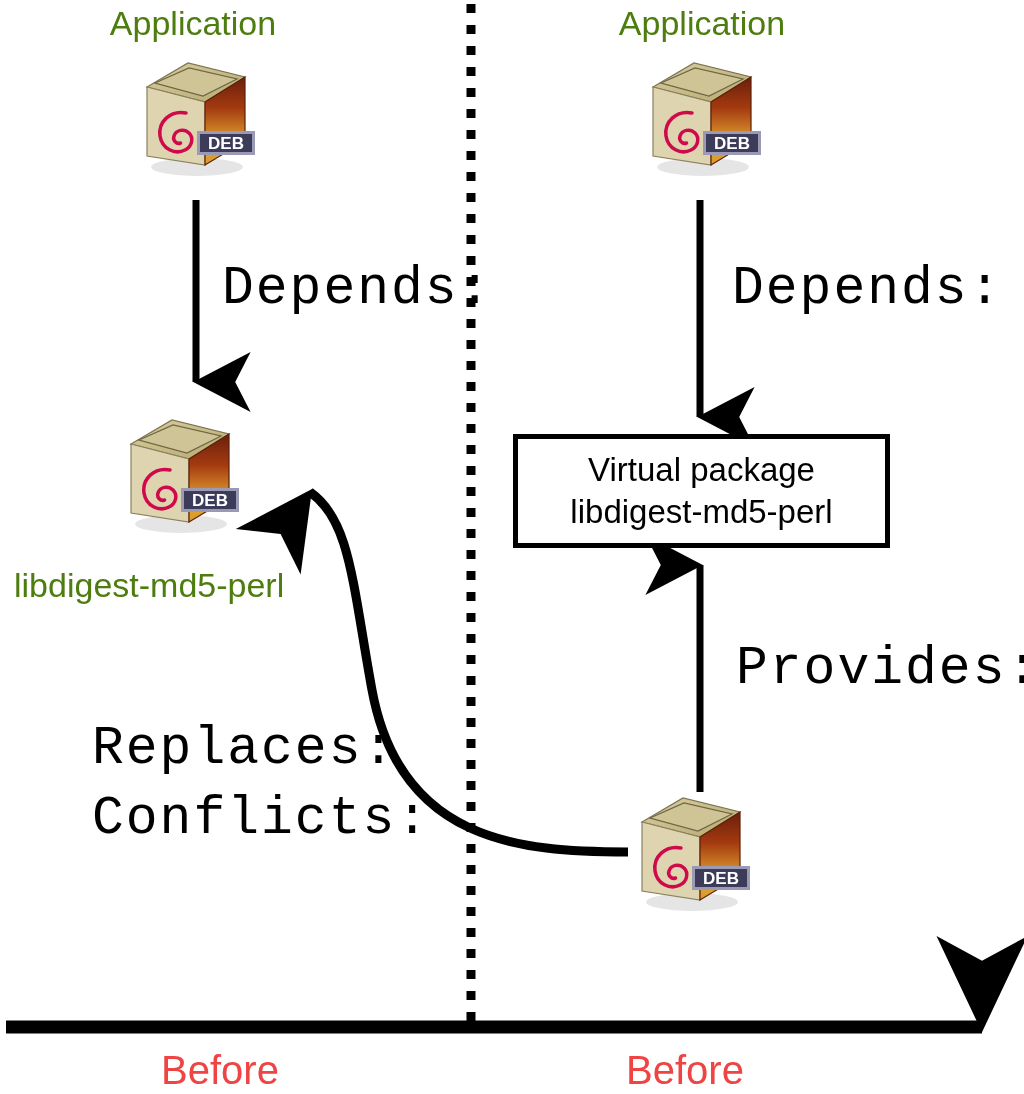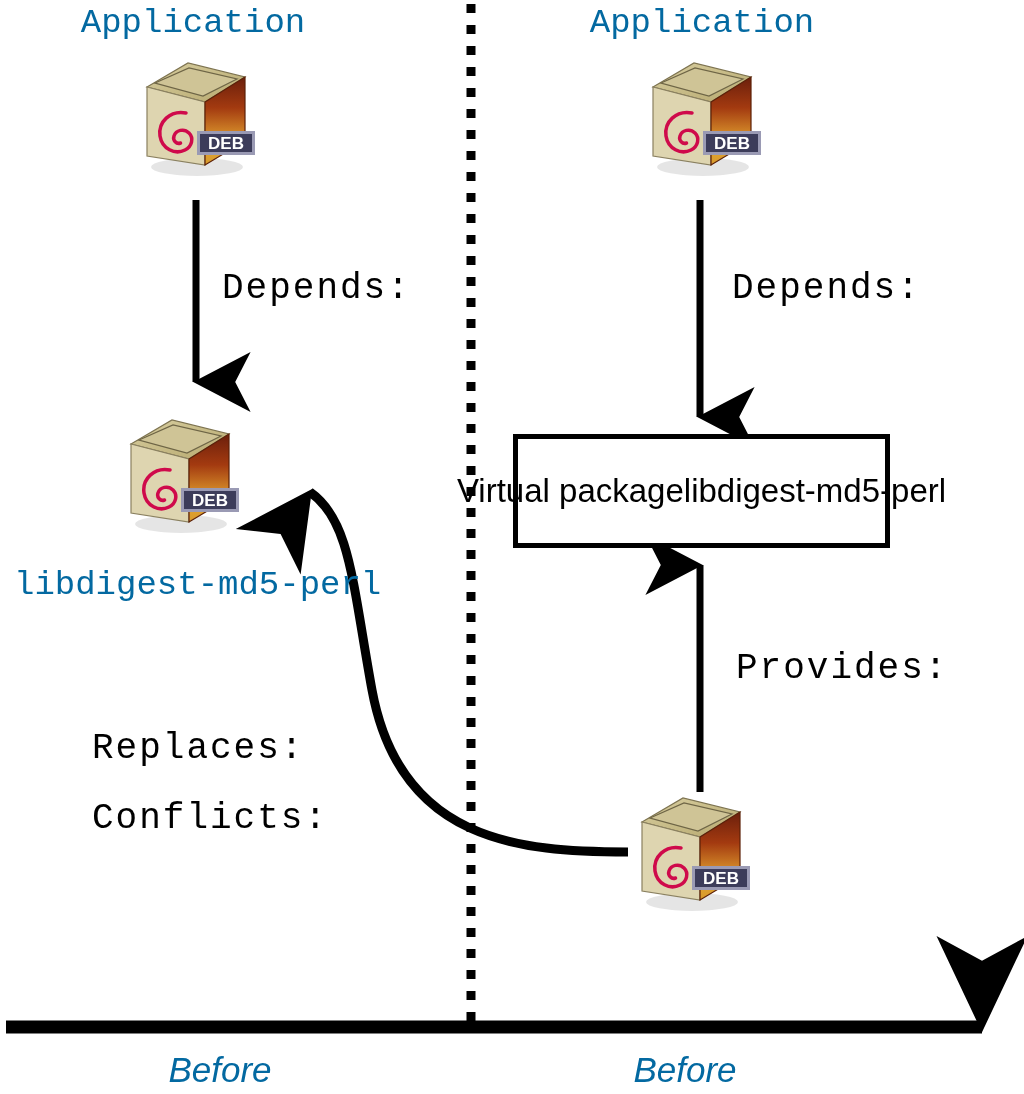--- a/index.html
+++ b/index.html
@@ -16,55 +16,54 @@
     position: relative;
     width: 1024px;
     height: 1094px;
     background: #ffffff;
     overflow: hidden;
   }
 
   
   .label-sans {
     position: absolute;
-    font-family: Liberation Mono, monospace;
+    font-family: Liberation Sans, sans-serif;
     font-size: 34px;
     line-height: 40px;
-    color: #0369a1;
+    color: #4d7c0f;
     white-space: nowrap;
     text-align: center;
   }
   .label-mono {
     position: absolute;
     font-family: "Liberation Mono", "DejaVu Sans Mono", monospace;
-    font-size: 36px;
+    font-size: 53px;
     line-height: 46px;
     letter-spacing: 2px;
     color: #000;
     white-space: nowrap;
   }
   .axis-label {
     position: absolute;
     font-family: "Liberation Sans", sans-serif;
-    font-size: 35px;
+    font-size: 40px;
     line-height: 40px;
-    color: #0369a1;
+    color: #ef4444;
     white-space: nowrap;
     text-align: center;
-    font-style: italic;
   }
 
   
   .vpkg-box {
     position: absolute;
     box-sizing: border-box;
     border: 5px solid #000;
     background: #fff;
     display: flex;
-    flex-direction: row;
+    flex-direction: column;
     align-items: center;
     justify-content: center;
   }
   .vpkg-line {
     font-family: "Liberation Sans", sans-serif;
     font-size: 33px;
     line-height: 42px;
     color: #000;
     white-space: nowrap;
   }

